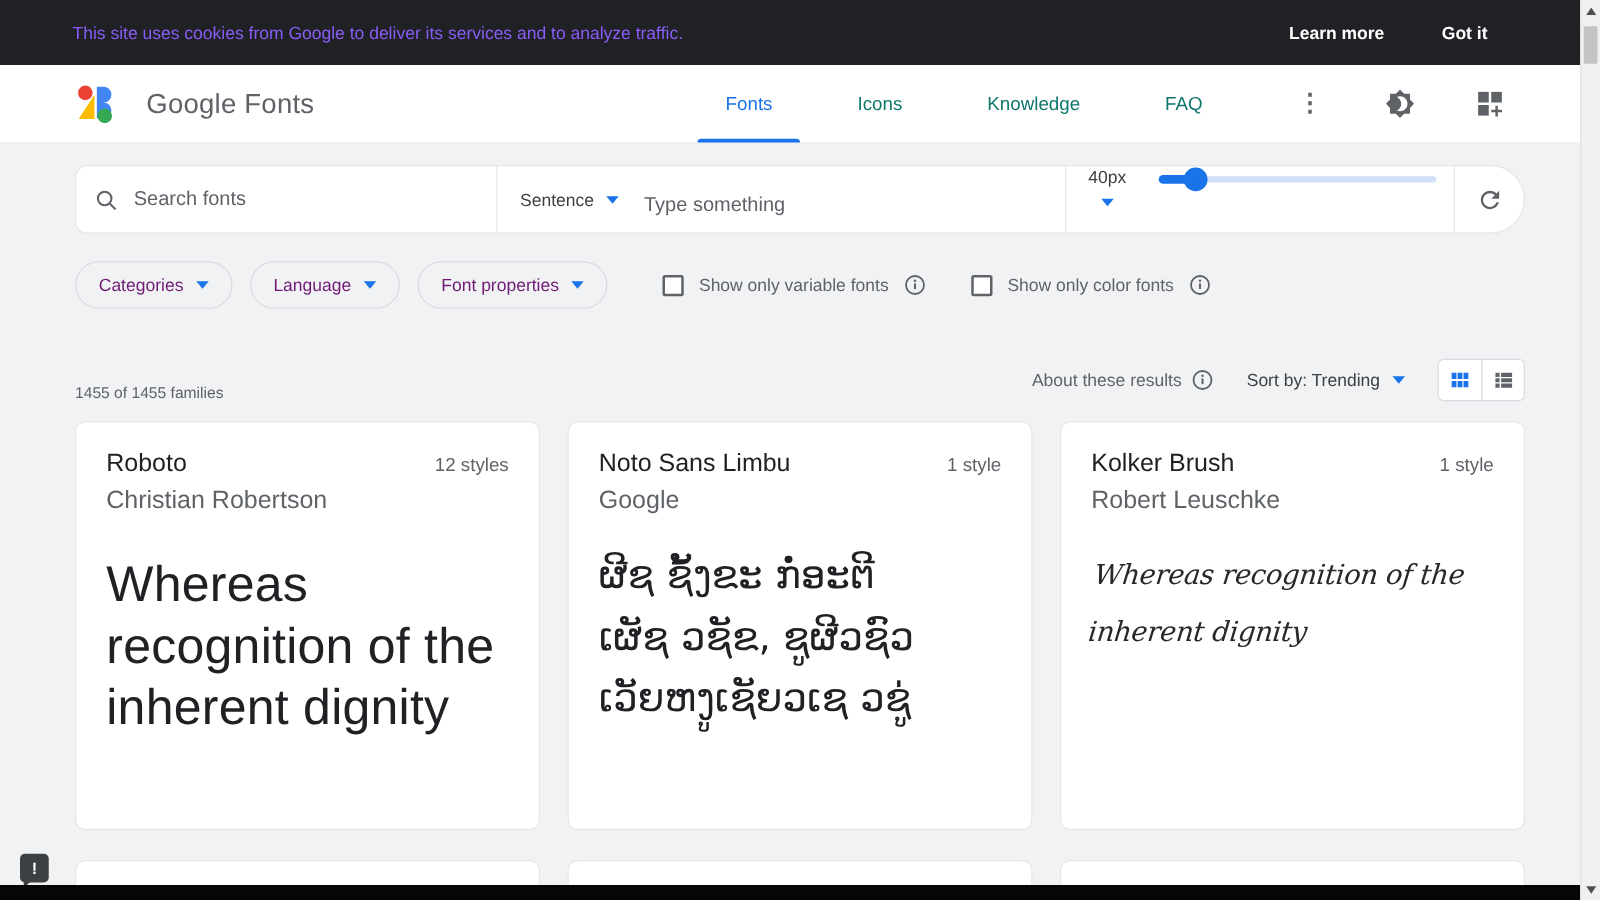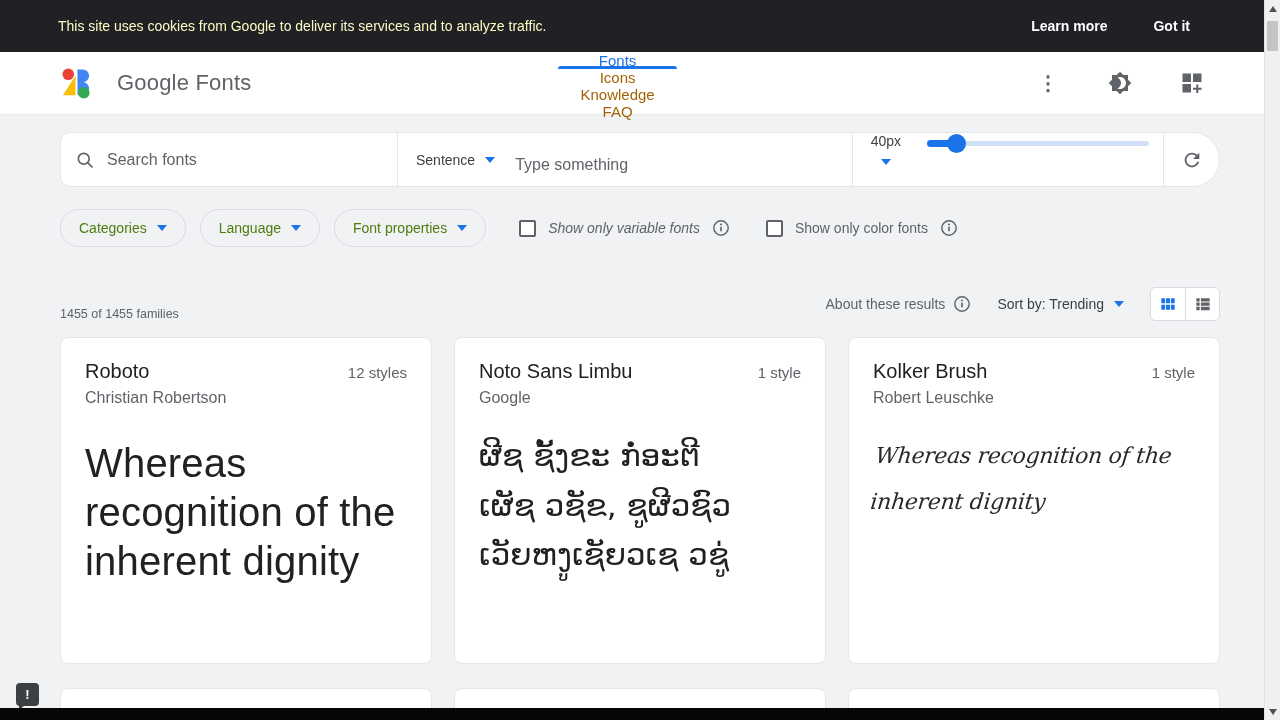--- a/index.html
+++ b/index.html
@@ -1,30 +1,30 @@
 <!DOCTYPE html>
 <html><head>
 <meta charset="utf-8">
 <style>
   * { margin:0; padding:0; box-sizing:border-box; }
   html,body { width:1280px; height:720px; overflow:hidden; }
   body { font-family:"Liberation Sans", sans-serif; background:#f1f2f4; position:relative; }
 
   
   .cookie-banner { height:52px; background:#1f2125; display:flex; align-items:center; padding:0 90px 0 58px; }
-  .cookie-banner .msg { color:#fef9c3; font-size:14px; }
+  .cookie-banner .msg { color:#8b5cf6; font-size:14px; }
   .cookie-banner .spacer { flex:1; }
   .cookie-btn { color:#fff; font-size:14px; font-weight:700; background:none; border:none; cursor:pointer; margin-left:46px; font-family:inherit; }
 
   
   .header { height:63px; background:#fff; display:flex; align-items:center; padding:0 76px 0 60px; border-bottom:1px solid #e8eaed; position:relative; }
   .logo { display:flex; align-items:center; gap:24px; cursor:pointer; }
   .logo-text { font-size:22px; color:#5f6368; letter-spacing:.2px; }
-  .nav { display:flex; height:100%; margin-left:295px;flex-direction:column; }
-  .tab { display:flex; align-items:center; justify-content:center; height:100%; padding:0 34px; font-size:15px; color:#a16207; cursor:pointer; position:relative; }
+  .nav { display:flex; height:100%; margin-left:295px; }
+  .tab { display:flex; align-items:center; justify-content:center; height:100%; padding:0 34px; font-size:15px; color:#0f766e; cursor:pointer; position:relative; }
   .tab.active { color:#1a73e8; }
   .tab.active::after { content:""; position:absolute; left:12px; right:12px; bottom:0; height:3px; background:#1a73e8; border-radius:3px 3px 0 0; }
   .header-icons { margin-left:auto; display:flex; align-items:center; gap:48px; }
   .hicon { width:24px; height:24px; display:flex; align-items:center; justify-content:center; cursor:pointer; color:#5f6368; }
   .kebab { font-size:20px; font-weight:700; color:#5f6368; letter-spacing:0; line-height:6px; }
 
   
   .toolbar-wrap { padding:17px 60px 0; }
   .search-bar { height:55px; background:#fff; border:1px solid #e4e6e8; border-radius:10px 28px 28px 10px; display:flex; align-items:stretch; }
   .sb-section { display:flex; align-items:center; }
@@ -38,21 +38,21 @@
   .sb-size { padding:0 12px 0 18px; gap:10px; cursor:pointer;flex-direction:column; }
   .sb-size .lbl { font-size:14px; color:#3c4043; }
   .slider { width:222px; height:20px; position:relative; margin:0 14px; cursor:pointer; }
   .slider .track { position:absolute; top:8px; left:0; right:0; height:5px; border-radius:3px; background:#cfe0f8; }
   .slider .fill { position:absolute; top:7px; left:0; width:28px; height:7px; border-radius:4px; background:#1a73e8; }
   .slider .thumb { position:absolute; top:1px; left:20px; width:19px; height:19px; border-radius:50%; background:#1a73e8; }
   .sb-refresh { flex:0 0 55px; justify-content:center; cursor:pointer; }
 
   
   .filters { display:flex; align-items:center; padding:22px 60px 0; gap:14px; }
-  .chip { height:38px; border:1px solid #dadce0; border-radius:19px; background:transparent; display:flex; align-items:center; gap:10px; padding:0 18px; font-size:14px; color:#4d7c0f; cursor:pointer; }
+  .chip { height:38px; border:1px solid #dadce0; border-radius:19px; background:transparent; display:flex; align-items:center; gap:10px; padding:0 18px; font-size:14px; color:#701a75; cursor:pointer; }
   .checkline { display:flex; align-items:center; gap:12px; margin-left:22px; cursor:pointer; }
   .checkbox { width:17px; height:17px; border:2px solid #5f6368; border-radius:2px; background:#fff; }
   .checkline .lbl { font-size:14px; color:#5f6368; }
   .info-icon { display:flex; cursor:pointer; }
 
   
   .results-bar { display:flex; align-items:flex-end; padding:40px 60px 14px; }
   .count { font-size:12.5px; color:#5f6368; align-self:flex-end; }
   .rb-right { margin-left:auto; display:flex; align-items:center; gap:26px; }
   .about { display:flex; align-items:center; gap:8px; font-size:14px; color:#5f6368; cursor:pointer; }
@@ -60,21 +60,21 @@
   .view-toggle { display:flex; border:1px solid #dadce0; border-radius:5px; overflow:hidden; background:#fff; }
   .vt-btn { width:34px; height:32px; display:flex; align-items:center; justify-content:center; cursor:pointer; }
   .vt-btn + .vt-btn { border-left:1px solid #dadce0; }
 
   
   .grid { display:grid; grid-template-columns:repeat(3,1fr); gap:22px; padding:2px 60px 0; }
   .card { background:#fff; border:1px solid #e4e6e8; border-radius:8px; height:327px; padding:22px 24px; cursor:pointer; overflow:hidden; }
   .card-head { display:flex; align-items:flex-start; }
   .card-title { font-size:20px; color:#202124; font-weight:400; }
   .card-styles { margin-left:auto; font-size:15px; color:#5f6368; padding-top:4px; }
-  .card-author { font-size:16px; color:#5f6368; margin-top:6px; }
+  .card-author { font-size:20px; color:#5f6368; margin-top:6px; }
   .preview-sans { font:400 40px/1.22 "Liberation Sans", sans-serif; color:#202124; margin-top:32px; letter-spacing:.2px; }
   .preview-limbu { font:400 31px/1.6 "DejaVu Sans", sans-serif; color:#202124; margin-top:24px; }
   .preview-limbu div { white-space:nowrap; }
   .preview-script { font:italic 400 22px/2.1 "DejaVu Serif", serif; color:#26282b; margin-top:26px; transform:skewX(-6deg); letter-spacing:-.3px; }
   .grid.partial { margin-top:22px; }
   .card.partial { height:60px; padding-top:16px; border-radius:8px 8px 0 0; }
 
   
   .feedback-btn { position:absolute; left:16px; top:683px; width:23px; height:23px; background:#3c4043; border-radius:4px; color:#fff; font-size:13px; font-weight:700; display:flex; align-items:center; justify-content:center; cursor:pointer; }
   .feedback-btn::after { content:""; position:absolute; left:3px; bottom:-4px; border-left:6px solid #3c4043; border-bottom:5px solid transparent; }
@@ -179,21 +179,21 @@
     <span class="caret"></span>
   </button>
   <button class="chip">
     <span>Language</span>
     <span class="caret"></span>
   </button>
   <button class="chip">
     <span>Font properties</span>
     <span class="caret"></span>
   </button>
-  <div class="checkline" style="margin-left:19px;font-style:italic;">
+  <div class="checkline" style="margin-left:30px;">
     <span class="checkbox"></span>
     <span class="lbl">Show only variable fonts</span>
     <span class="info-icon">
       <svg width="18" height="18" viewBox="0 0 20 20">
           <circle cx="10" cy="10" r="8" fill="none" stroke="#5f6368" stroke-width="1.6"></circle>
           <rect x="9.1" y="8.6" width="1.8" height="5" fill="#5f6368"></rect>
           <circle cx="10" cy="6.2" r="1.1" fill="#5f6368"></circle>
         </svg>
     </span>
   </div>

